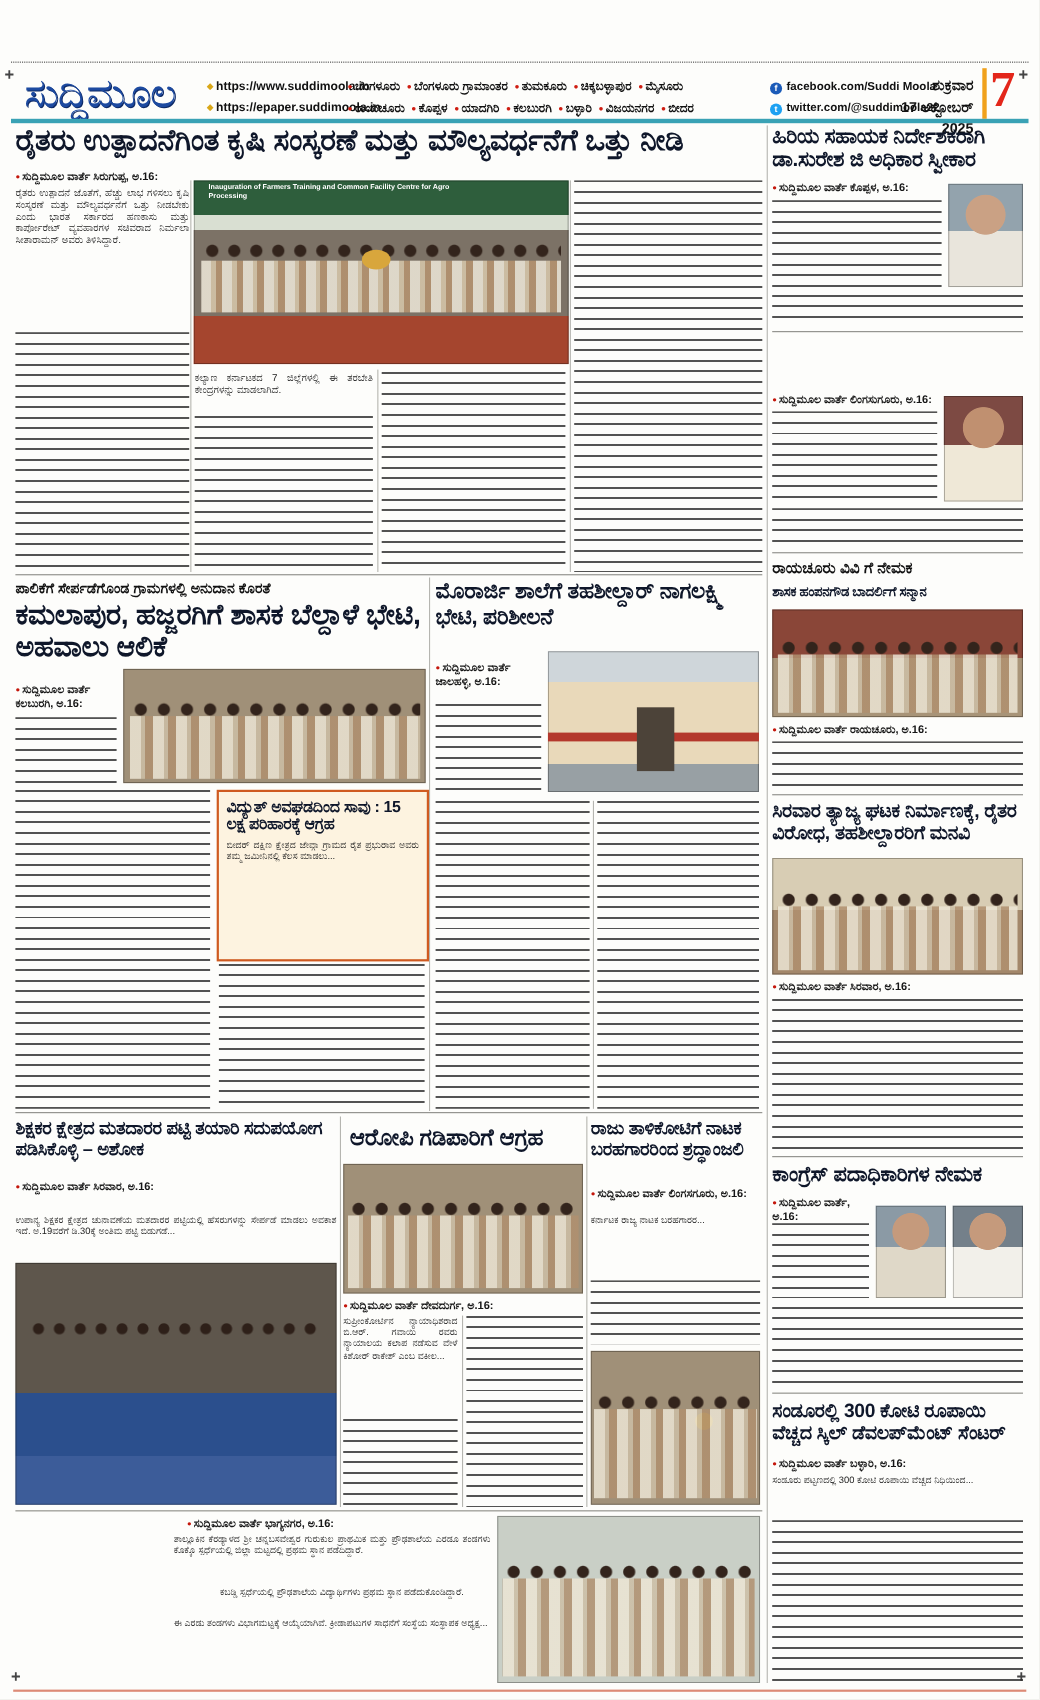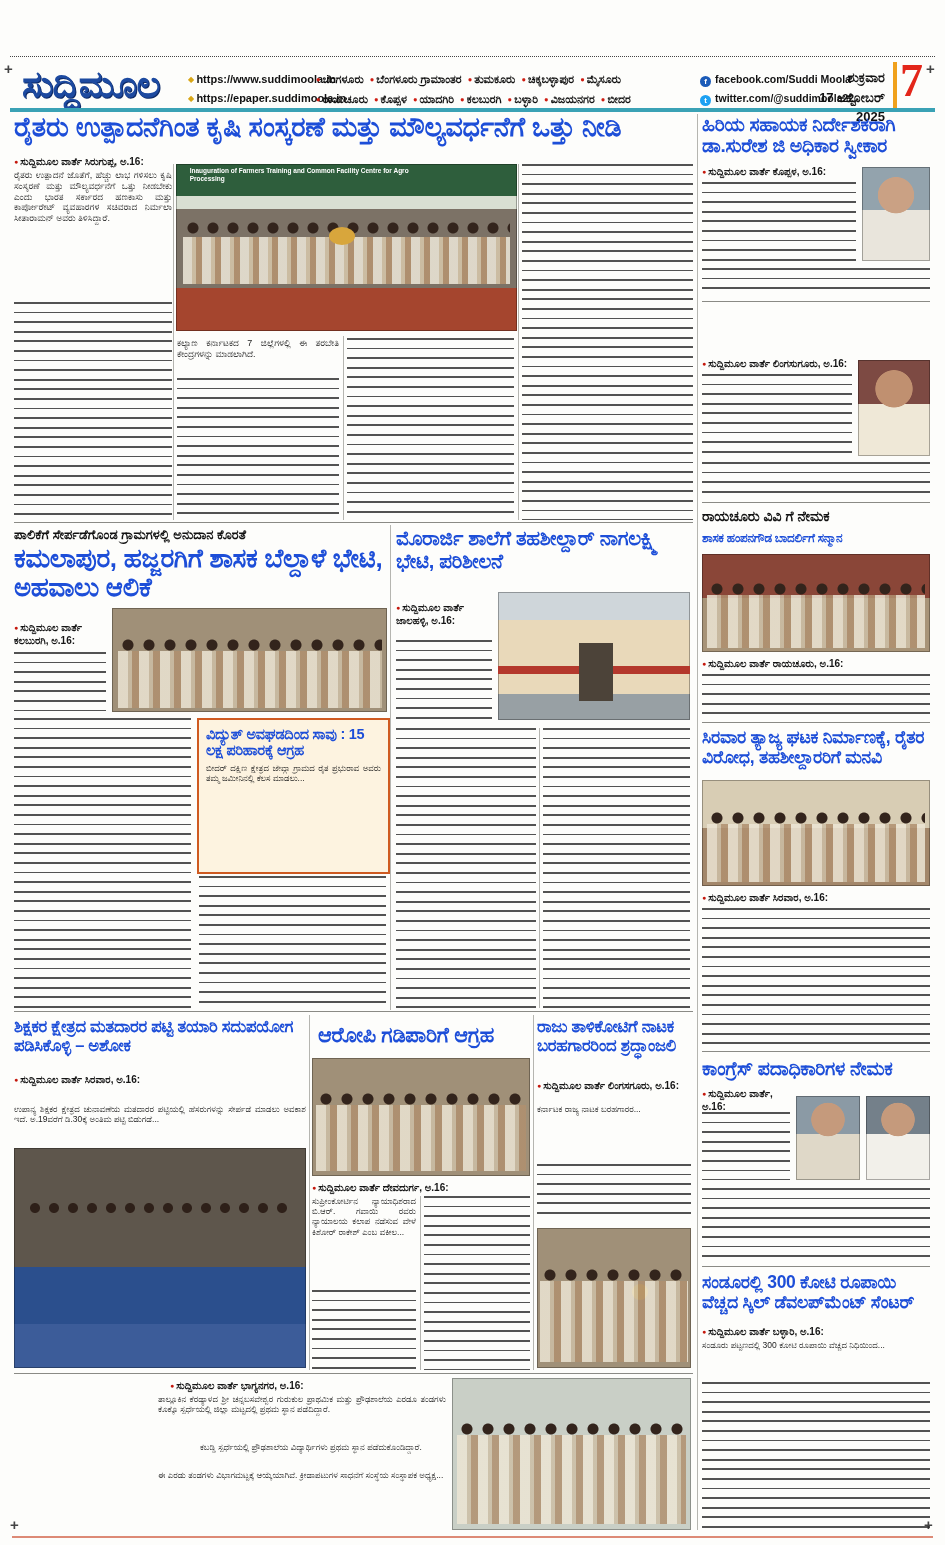--- a/index.html
+++ b/index.html
@@ -1,39 +1,39 @@
 <!DOCTYPE html>
 <html><head>
 <meta charset="utf-8">
 <style>
   html,body{margin:0;padding:0;background:#e8e8e4;}
   .page{position:relative;width:945px;height:1545px;margin:0 auto;background:#fdfdfb;
         font-family:"Liberation Sans","DejaVu Sans",sans-serif;color:#111;overflow:hidden;}
   .abs{position:absolute;}
   
   .dotted-top{position:absolute;left:10px;right:10px;top:56px;border-top:1.5px dotted #444;}
-  .logo{position:absolute;left:22px;top:64px;font-size:37px;font-weight:bold;color:#1d4aa0;
+  .logo{position:absolute;left:22px;top:64px;font-size:37px;font-weight:normal;color:#1d4aa0;
         letter-spacing:-1px;text-shadow:1px 1px 0 #0e2a66;}
   .urls{position:absolute;left:188px;top:70px;font-size:11px;font-weight:bold;line-height:1.75;}
   .urls .u::before{content:"◆ ";color:#d9a718;font-size:8px;vertical-align:1px;}
   .cities{position:absolute;left:316px;top:70px;width:370px;font-size:11px;font-weight:bold;line-height:1.8;}
   .city{margin-right:6px;white-space:nowrap;}
   .city::before{content:"● ";color:#cf1d12;font-size:7.5px;vertical-align:1px;}
   .social{position:absolute;left:700px;top:70px;font-size:10.5px;font-weight:bold;line-height:1.85;}
   .fb-ic,.tw-ic{display:inline-block;width:11px;height:11px;border-radius:50%;margin-right:4px;
         vertical-align:-1px;color:#fff;font-size:8px;line-height:11px;text-align:center;font-weight:bold;}
   .fb-ic{background:#1b5bb8;}
   .tw-ic{background:#1da1f2;}
   .datebox{position:absolute;left:790px;top:68px;width:95px;text-align:right;font-weight:bold;font-size:13px;line-height:1.5;}
   .pagebar{position:absolute;left:893px;top:62px;width:3.5px;height:46px;background:#f0a11c;}
   .pagenum{position:absolute;left:900px;top:54px;font-size:46px;font-weight:bold;color:#e3261a;
         font-family:"Liberation Serif","DejaVu Serif",serif;}
   .tealrule{position:absolute;left:10px;right:10px;top:108px;height:4px;background:#3aa2b5;}
   
-  .hl{font-weight:bold;color:#1d4ed8;line-height:1.13;letter-spacing:-0.3px;}
+  .hl{font-weight:bold;color:#0f172a;line-height:1.13;letter-spacing:-0.3px;}
   .kicker{font-weight:bold;color:#111;}
   .by{font-size:10px;font-weight:bold;color:#161616;line-height:1.25;}
   .by::before{content:"● ";color:#c4170c;font-size:7px;vertical-align:1px;}
   .body-txt{font-size:9px;line-height:1.2;text-align:justify;color:#1c1c1c;}
   .tx{background:repeating-linear-gradient(to bottom,rgba(45,45,45,.82) 0,rgba(45,45,45,.82) 1.8px,
       rgba(0,0,0,0) 1.8px,rgba(0,0,0,0) 9.6px);}
   .vr{background:#b5b5b0;width:1px;}
   .hrule{background:#8a8a85;height:1px;}
   
   .photo{box-shadow:inset 0 0 0 1px rgba(0,0,0,.3);overflow:hidden;}

